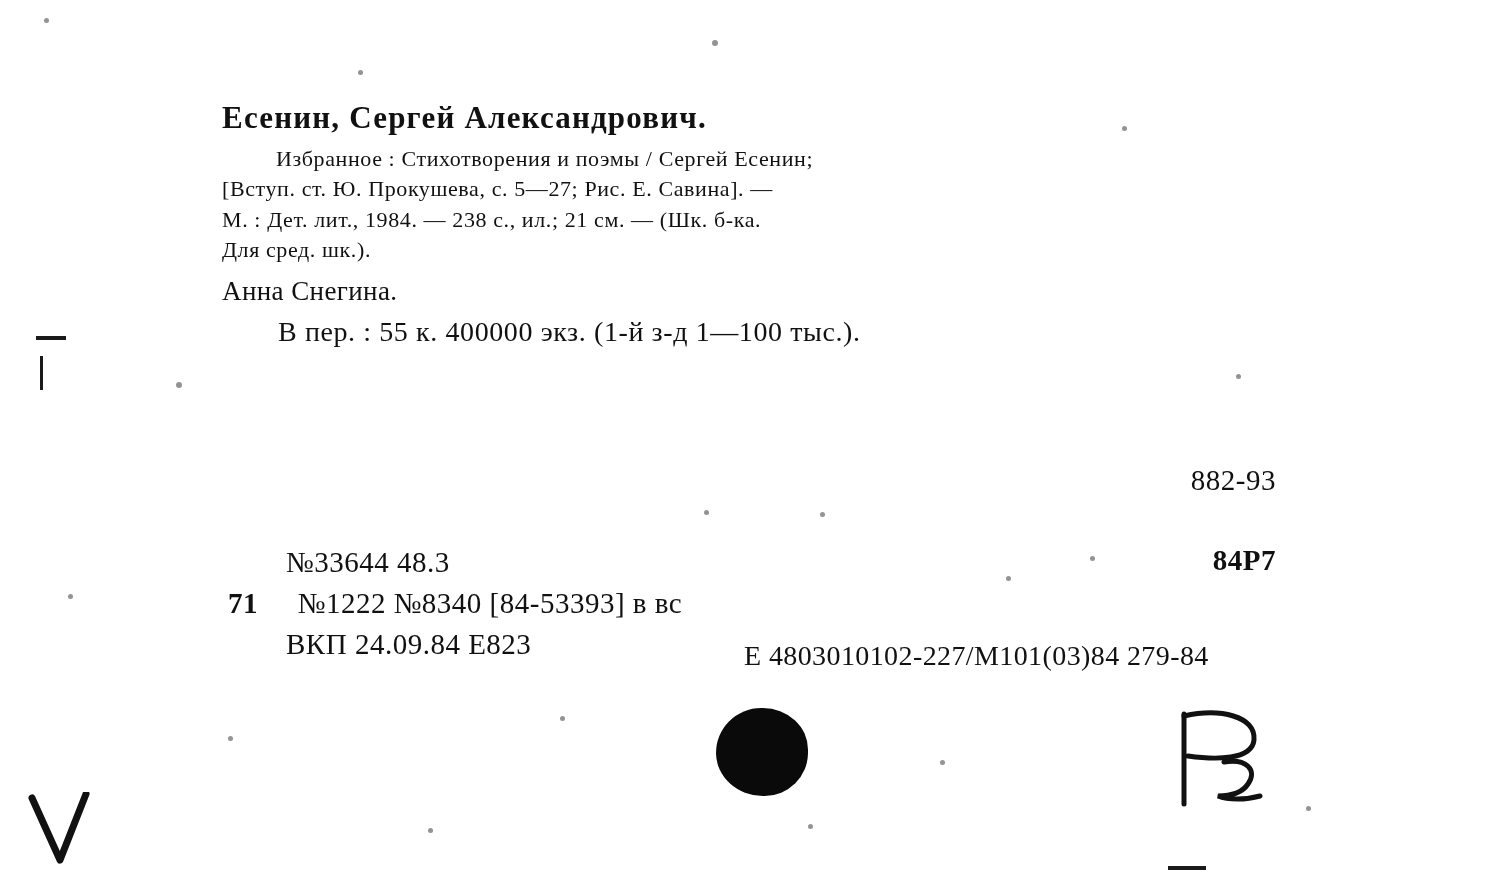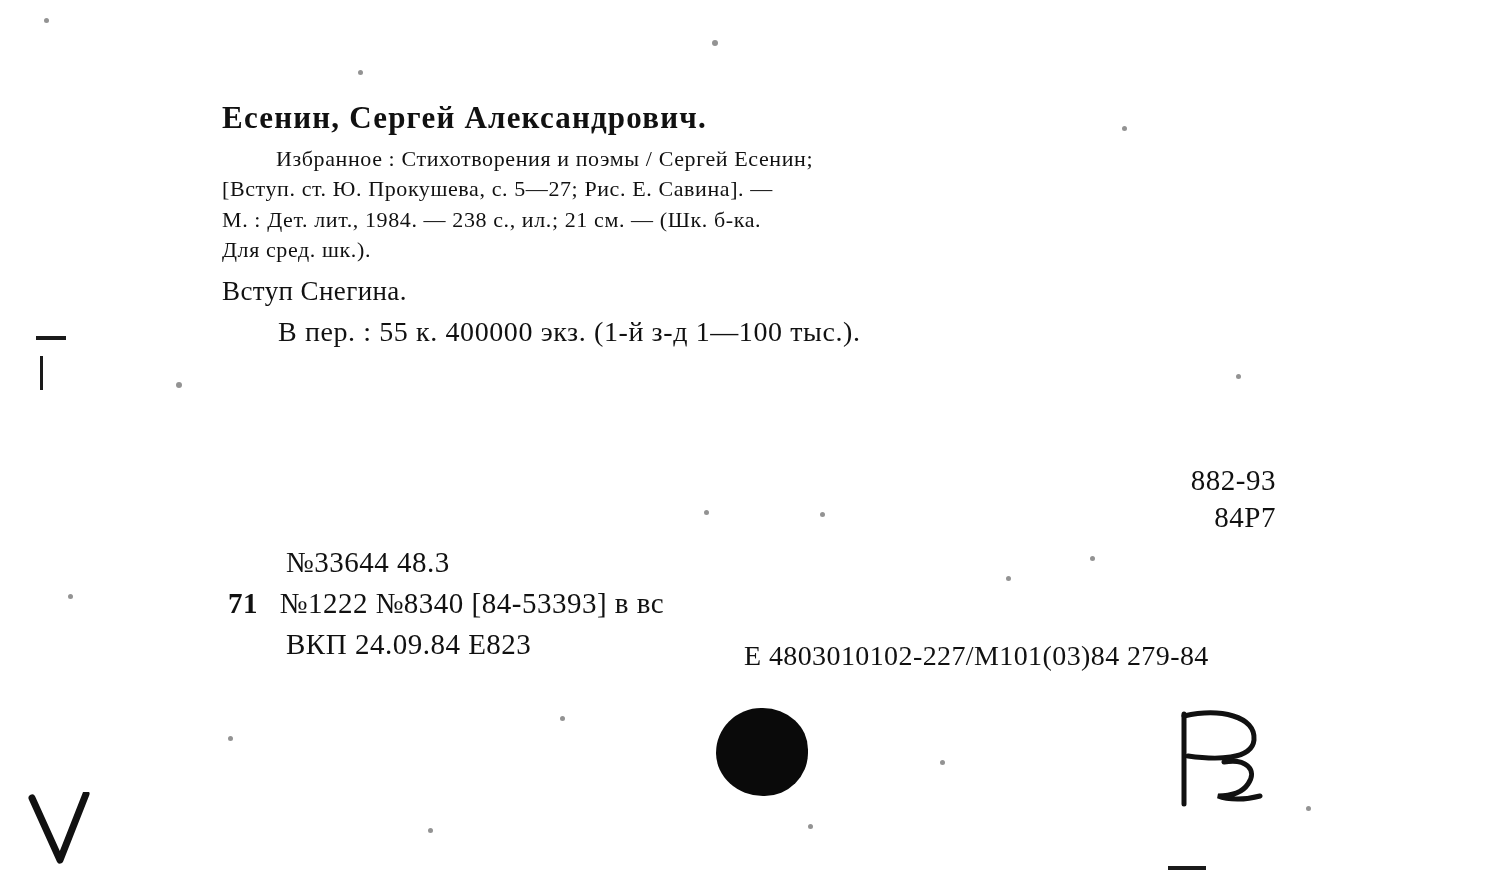--- a/index.html
+++ b/index.html
@@ -73,21 +73,21 @@
   
   .codes {
     position: absolute;
     right: 84px;
     top: 462px;
     text-align: right;
     font-size: 29px;
     line-height: 1.28;
     letter-spacing: .5px;
   }
-  .codes .bold { font-weight: normal; }
+  .codes .bold { font-weight: bold; margin-top: 43px; }
 
   
   .accession {
     position: absolute;
     left: 228px;
     top: 542px;
     font-size: 29px;
     line-height: 1.42;
     letter-spacing: .5px;
   }
@@ -165,36 +165,36 @@
     <div class="heading">Есенин, Сергей Александрович.</div>
 
     <div class="body-lines">
       <div class="line indent">Избранное : Стихотворения и поэмы / Сергей Есенин;</div>
       <div class="line">[Вступ. ст. Ю. Прокушева, с. 5—27; Рис. Е. Савина]. —</div>
       <div class="line">М. : Дет. лит., 1984. — 238 с., ил.; 21 см. — (Шк. б-ка.</div>
       <div class="line">Для сред. шк.).</div>
     </div>
 
     <div class="contents">
-      <div class="line">Вступ Снегина.</div>
+      <div class="line">Анна Снегина.</div>
     </div>
 
     <div class="price">В пер. : 55 к.    400000 экз. (1-й з-д 1—100 тыс.).</div>
   </div>
 
   <div class="codes">
     <div>882-93</div>
     <div class="bold">84Р7</div>
   </div>
 
   <div class="accession">
     <div class="row pad">№33644  48.3</div>
     <div class="row">
       <span class="bold">71</span>
-      <span style="margin-left:14px;">№1222 №8340 [84-53393] в вс</span>
+      <span style="margin-left:32px;">№1222 №8340 [84-53393] в вс</span>
     </div>
     <div class="row pad">ВКП 24.09.84 Е823</div>
   </div>
 
   <div class="imprint">Е  4803010102-227/М101(03)84  279-84</div>
 
   <div class="blot"></div>
 
   <div class="signature">
     <svg viewBox="0 0 120 120" width="120" height="120" aria-hidden="true">

